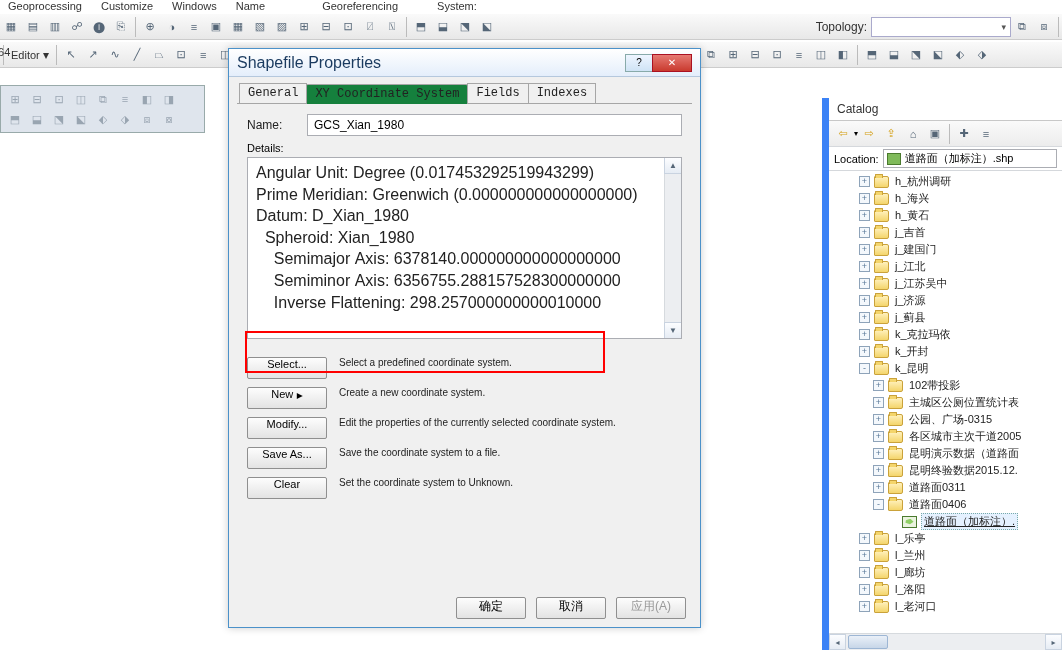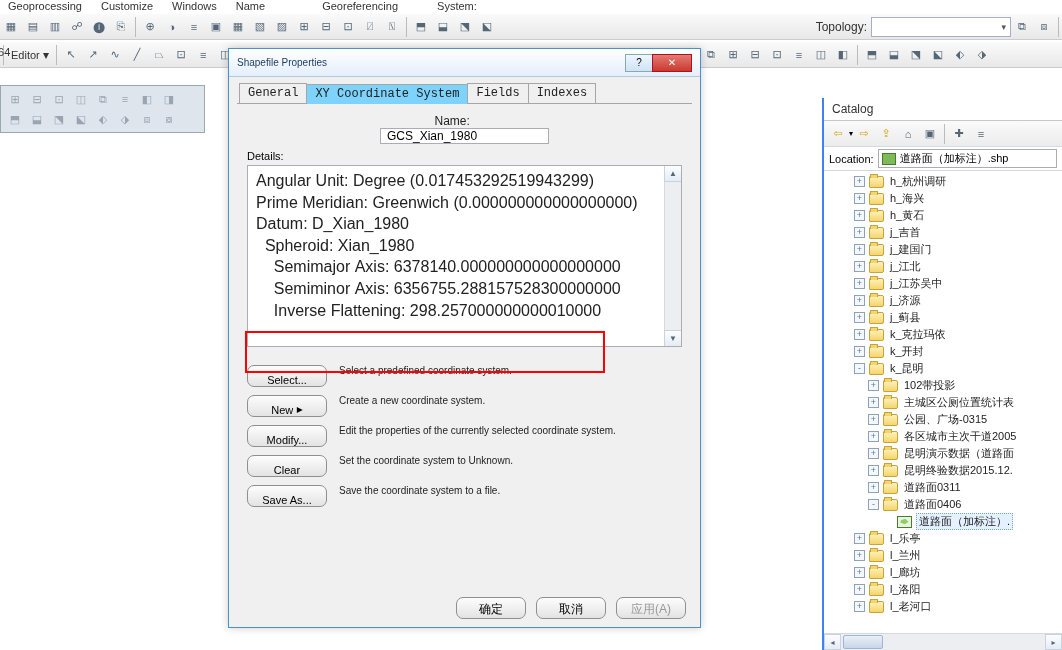--- a/index.html
+++ b/index.html
@@ -24,53 +24,53 @@
 .adv-title { background:#8fa0b4; color:#fff; padding:3px 6px; font-size:11px; display:flex; justify-content:space-between; align-items:center; }
 .adv-body { padding:3px; display:flex; flex-wrap:wrap; }
 .adv-body .tb-btn { opacity:.5; }
 
 
 .coord-frag { position:absolute; left:-8px; top:46px; font-size:11px; color:#333; }
 
 
 .dialog { position:absolute; left:228px; top:48px; width:473px; height:580px; border:1px solid #4b91c9; background:#f0f0f0; box-shadow:0 0 8px rgba(0,0,0,.2); }
 .dlg-titlebar { height:28px; background:linear-gradient(#fff,#e4eefb); border-bottom:1px solid #b5c8dd; display:flex; align-items:center; padding:0 8px; justify-content:space-between; }
-.dlg-title { color:#1a3a5f; font-size:10px; }
+.dlg-title { color:#1a3a5f; font-size:16px; }
 .dlg-wnd-btns { display:flex; gap:0; }
 .dlg-wnd-btn { width:28px; height:18px; border:1px solid #8aa; background:linear-gradient(#eef5ff,#cfe3f5); margin-left:-1px; font-size:10px; display:flex; align-items:center; justify-content:center; }
 .dlg-close { background:linear-gradient(#e67a73,#c93a2e); color:#fff; border-color:#a12; width:40px; }
 
 .tabstrip { display:flex; padding:6px 8px 0 10px; background:#f0f0f0; }
 .tab { border:1px solid #a6a6a6; border-bottom:none; padding:2px 8px 3px; background:#f0f0f0; margin-right:-1px; font-family:"Courier New",monospace; font-size:12px; color:#222; }
-.tab.active { background:#7dd3fc; border-top-left-radius:2px; border-top-right-radius:2px; position:relative; top:1px; }
+.tab.active { background:#15803d; border-top-left-radius:2px; border-top-right-radius:2px; position:relative; top:1px; }
 .tab-underline { border-bottom:1px solid #a6a6a6; margin:0 8px; }
 
 .dlg-body { padding:10px 18px; background:#f0f0f0; height:500px; position:relative; }
-.row { display:flex; align-items:center; margin-bottom:6px;flex-direction:column; }
+.row { display:flex; align-items:center; margin-bottom:6px; }
 .row .lab { width:60px; font-size:12px; color:#222; }
 .name-input { flex:1; height:22px; border:1px solid #abadb3; background:#fff; padding:0 6px; font-size:12px; }
 
 .details-box { border:1px solid #abadb3; background:#fff; height:182px; position:relative; overflow:hidden; }
 .details-inner { padding:4px 8px; font-size:16px; color:#222; line-height:1.35; overflow:auto; height:100%; }
 .details-scroll { position:absolute; right:0; top:0; bottom:0; width:17px; background:#eceef1; border-left:1px solid #d6dade; }
 .scroll-btn { height:17px; background:linear-gradient(#fcfdff,#e6ecf4); border:1px solid #c9d3e0; margin:-1px -1px 0 -1px; display:flex; align-items:center; justify-content:center; font-size:8px; color:#567; }
 .scroll-btn.dn { position:absolute; bottom:0; left:0; right:0; margin:0 -1px -1px -1px; }
 
 .btn-row { display:flex; align-items:flex-start; margin-top:8px; }
-.dlg-btn { width:80px; height:22px; border:1px solid #8f8f8f; background:linear-gradient(#fdfdfd,#e3e3e3); border-radius:7px; font-size:12px; display:flex; align-items:flex-end; justify-content:center; text-decoration:underline dotted transparent; }
+.dlg-btn { width:80px; height:22px; border:1px solid #8f8f8f; background:linear-gradient(#fdfdfd,#e3e3e3); border-radius:2px; font-size:12px; display:flex; align-items:flex-start; justify-content:center; text-decoration:underline dotted transparent; }
 .btn-desc { margin-left:12px; font-size:10px; color:#222; flex:1; }
 
 .highlight-box { position:absolute; border:2px solid #f00; pointer-events:none; }
 
 .dlg-footer { position:absolute; bottom:8px; right:14px; display:flex; gap:10px; }
 .dlg-footer .dlg-btn { width:70px; }
 .dlg-footer .dlg-btn.disabled { color:#999; }
 
 
-.catalog { position:absolute; right:0; top:98px; width:240px; bottom:0; border-left:2px solid #3b82f6; background:#fff; }
+.catalog { position:absolute; right:0; top:98px; width:240px; bottom:0; border-left:7px solid #3b82f6; background:#fff; }
 .cat-title { background:#fff; border-bottom:1px solid #c8c8c8; padding:4px 8px; font-size:12px; color:#333; }
 .cat-toolbar { height:26px; border-bottom:1px solid #d5d8dc; background:linear-gradient(#fafafa,#ececec); display:flex; align-items:center; padding:0 3px; }
 .cat-tbtn { width:22px; height:20px; display:flex; align-items:center; justify-content:center; border:1px solid transparent; color:#567; font-size:11px; }
 .cat-location { height:24px; border-bottom:1px solid #d5d8dc; display:flex; align-items:center; padding:0 5px; font-size:12px; }
 .cat-location .loc-field { flex:1; border:1px solid #abadb3; height:19px; display:flex; align-items:center; padding:0 3px; margin-left:4px; overflow:hidden; white-space:nowrap; }
 .shp-icon { width:14px; height:12px; background:#7fba5a; border:1px solid #4a7a2e; margin-right:4px; flex-shrink:0; }
 .tree { padding:2px 0 2px 2px; font-size:12px; color:#222; overflow:hidden; height: calc(100% - 110px); }
 .tree-row { display:flex; align-items:center; height:17px; padding-left:0; white-space:nowrap; }
 .exp { width:11px; height:11px; border:1px solid #8ea3b9; color:#5a7a99; font-size:9px; line-height:9px; text-align:center; margin-right:4px; cursor:pointer; background:#f4f8fc; }
 .folder-icon { width:15px; height:12px; background:linear-gradient(#fff1bd,#f4d56b); border:1px solid #caa23a; border-radius:1px 2px 2px 1px; margin-right:4px; position:relative; }
@@ -233,29 +233,29 @@
       <div class="btn-desc">Create a new coordinate system.</div>
     </div>
     <div class="btn-row">
       <div class="dlg-btn">
           <span>Modify...</span>
         </div>
       <div class="btn-desc">Edit the properties of the currently selected coordinate system.</div>
     </div>
     <div class="btn-row">
       <div class="dlg-btn">
+          <span>Save As...</span>
+        </div>
+      <div class="btn-desc">Save the coordinate system to a file.</div>
+    </div>
+    <div class="btn-row">
+      <div class="dlg-btn">
           <span>Clear</span>
         </div>
       <div class="btn-desc">Set the coordinate system to Unknown.</div>
-    </div>
-    <div class="btn-row">
-      <div class="dlg-btn">
-          <span>Save As...</span>
-        </div>
-      <div class="btn-desc">Save the coordinate system to a file.</div>
     </div>
   </div>
 
   <div class="dlg-footer">
     <div class="dlg-btn">确定</div>
     <div class="dlg-btn">取消</div>
     <div class="dlg-btn disabled">应用(A)</div>
   </div>
 </div>
 
@@ -373,21 +373,21 @@
       <div class="tree-row" style="padding-left: 42px;">
         <span class="exp">+</span>
         <span class="folder-icon"></span>
         <span class="label">道路面0311</span>
       </div>
       <div class="tree-row" style="padding-left: 42px;">
         <span class="exp">-</span>
         <span class="folder-icon"></span>
         <span class="label">道路面0406</span>
       </div>
-      <div class="tree-row sel-row" style="padding-left: 56px;">
+      <div class="tree-row sel-row" style="padding-left: 56px; text-decoration: underline;">
         <span style="width:15px;display:inline-block"></span>
         <span class="poly-icon"></span>
         <span class="label">道路面（加标注）.</span>
       </div>
       <div class="tree-row" style="padding-left: 28px;">
         <span class="exp">+</span>
         <span class="folder-icon"></span>
         <span class="label">l_乐亭</span>
       </div>
       <div class="tree-row" style="padding-left: 28px;">

